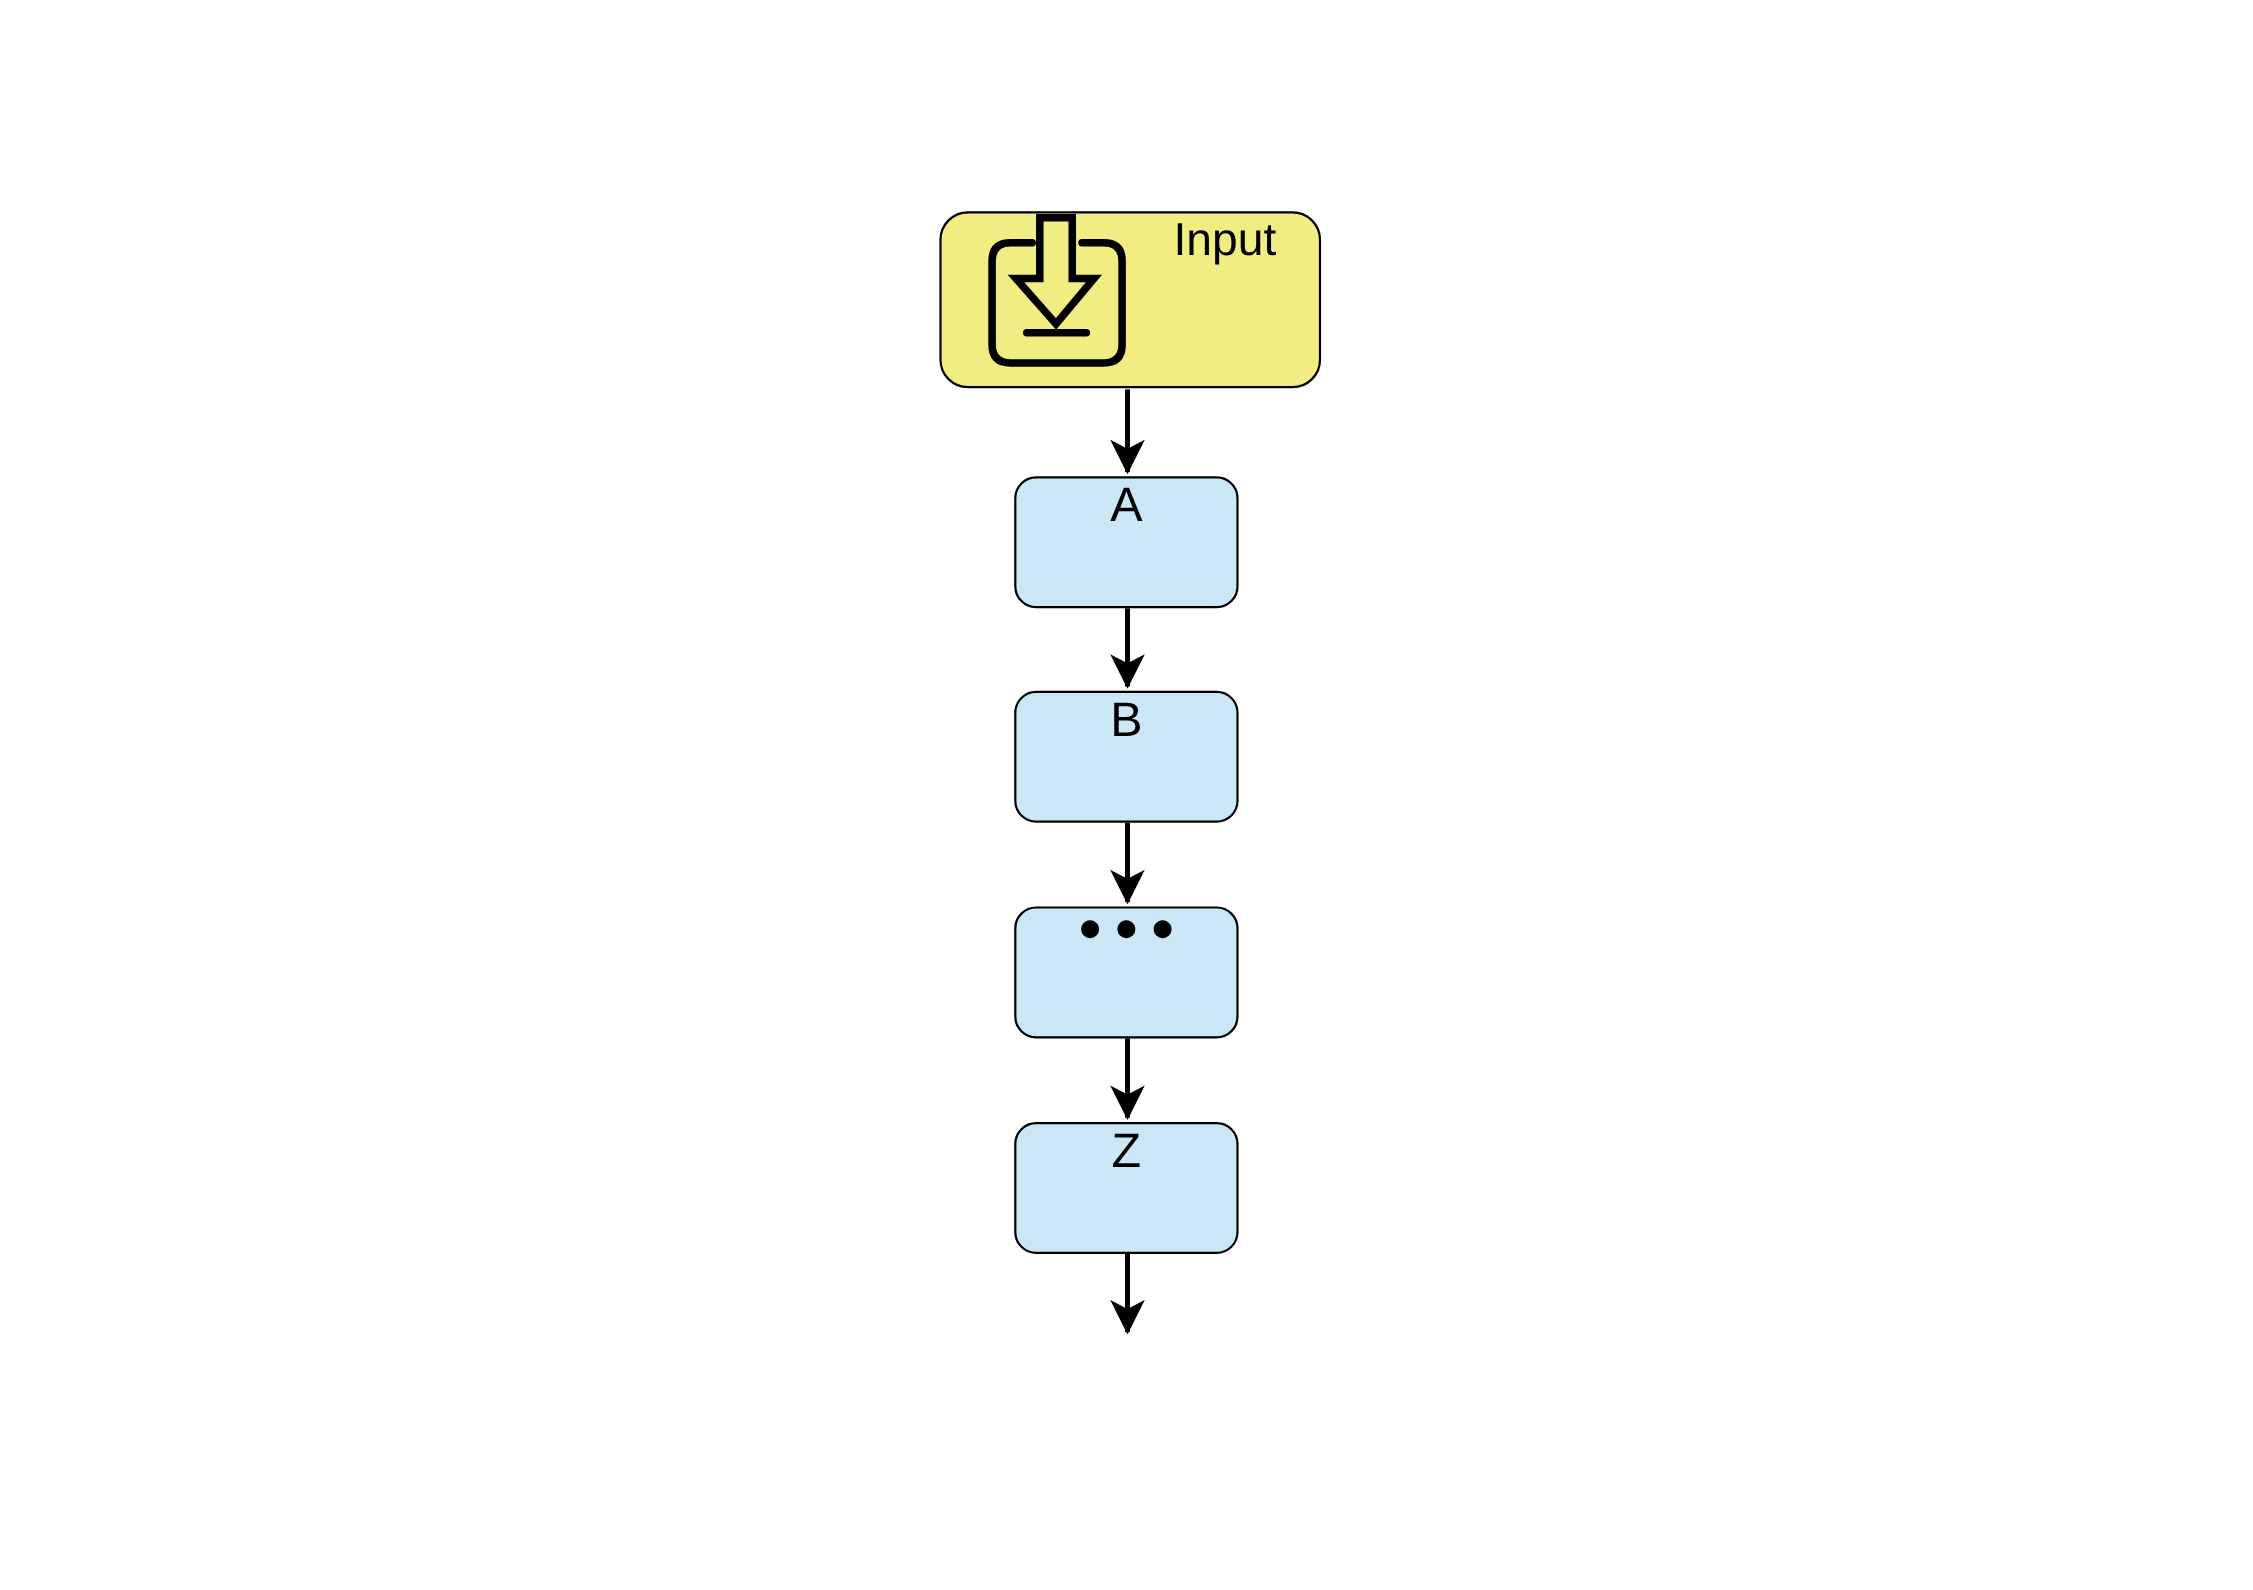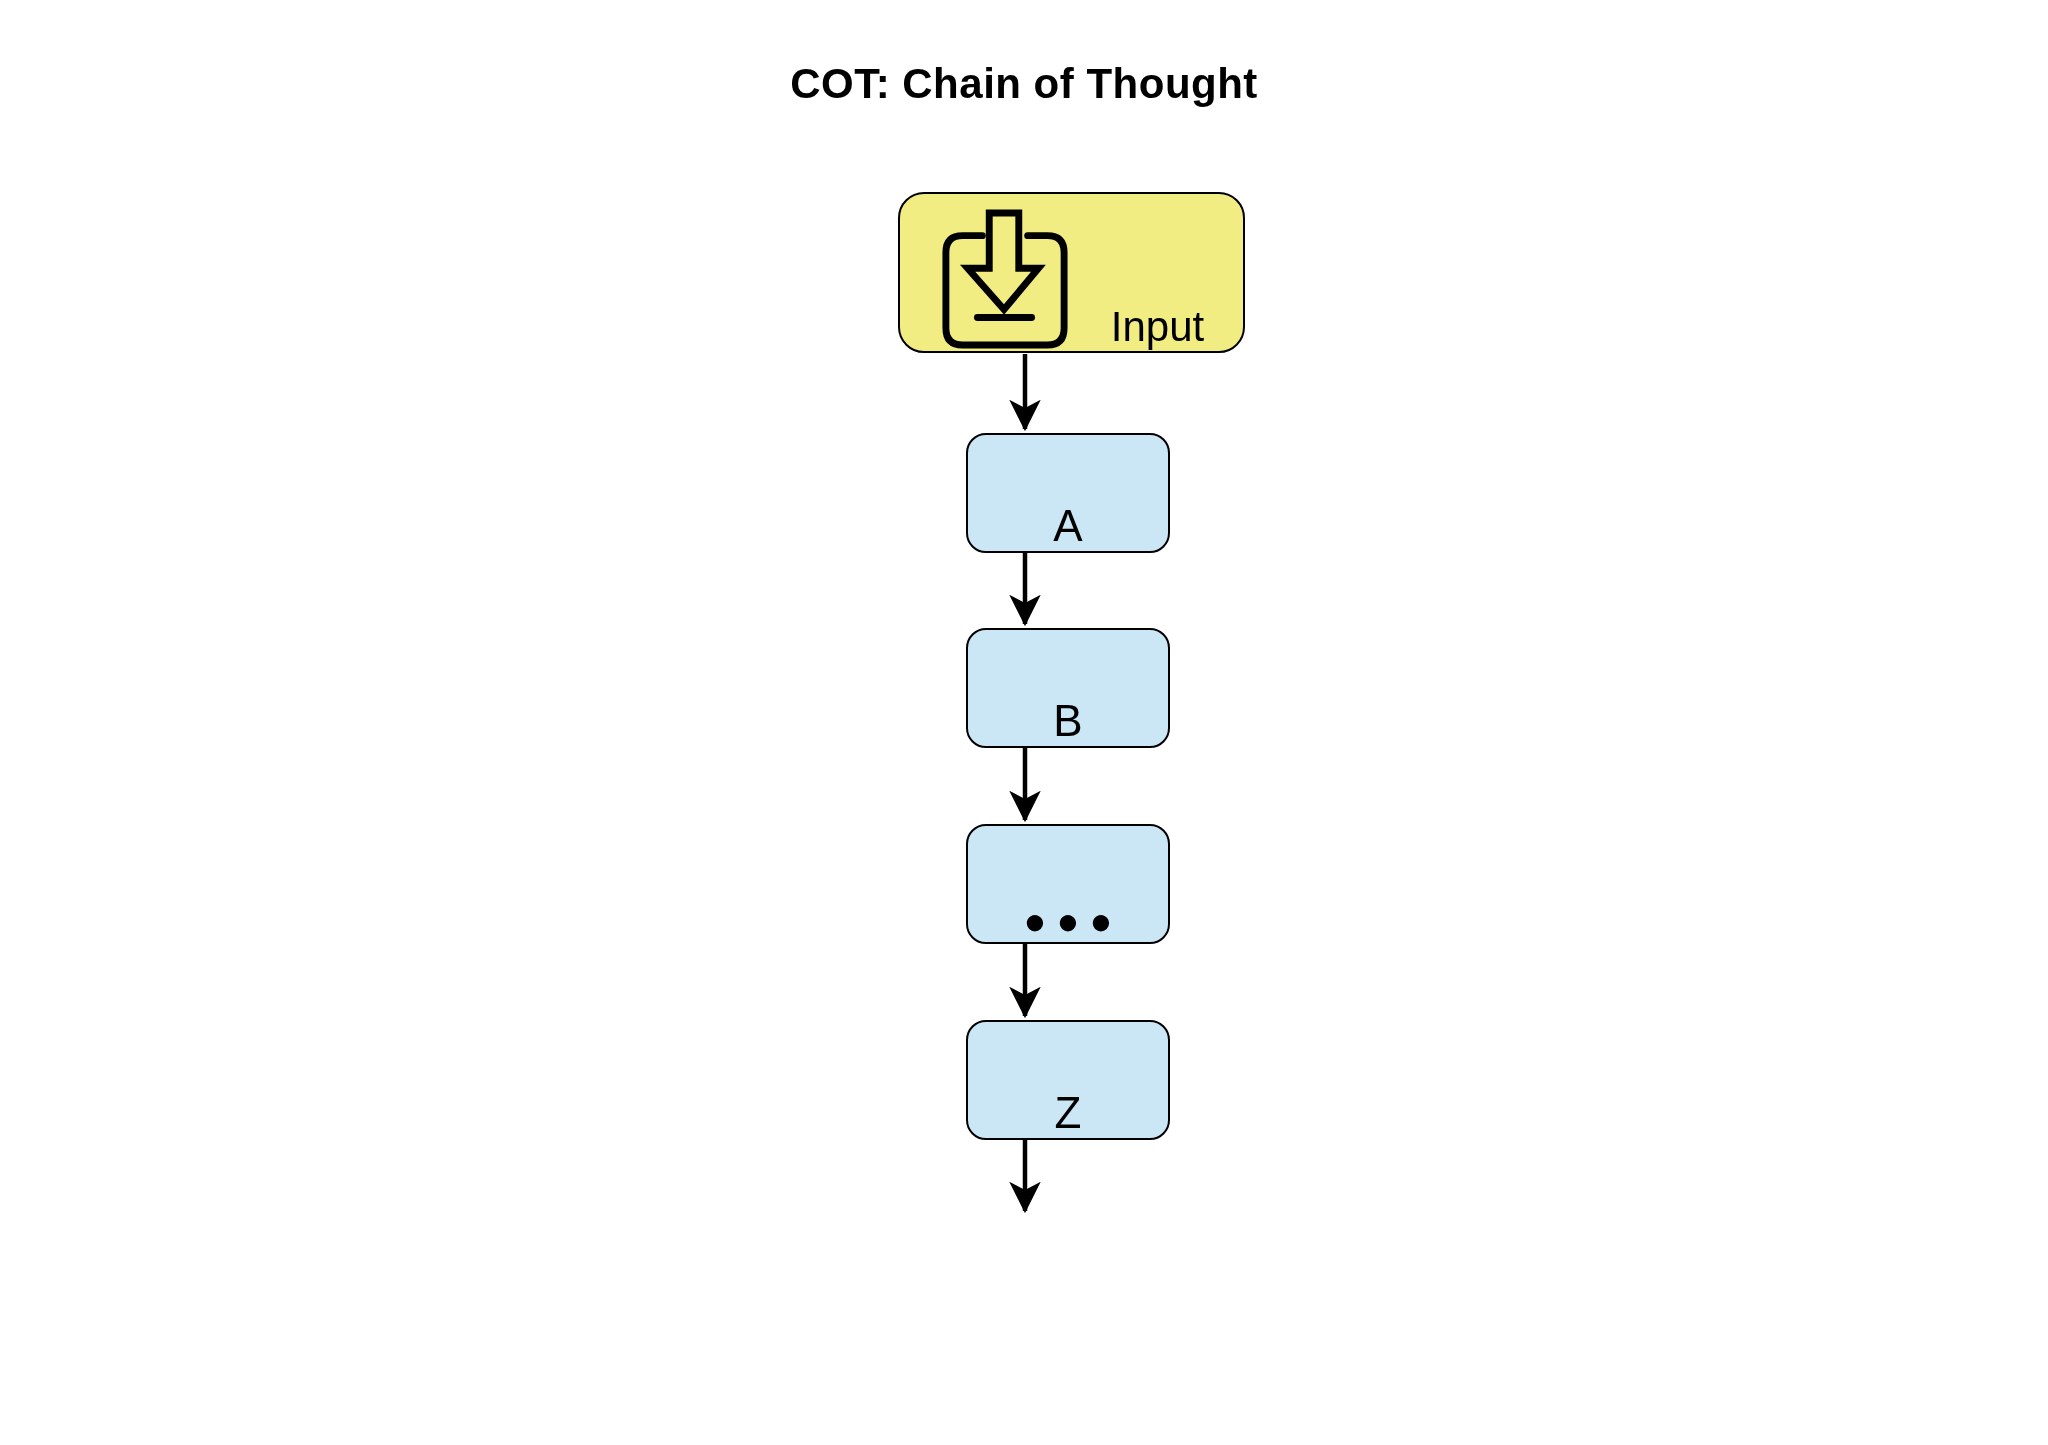--- a/index.html
+++ b/index.html
@@ -35,23 +35,22 @@
     top: 0;
     width: 2048px;
     height: 1445px;
     pointer-events: none;
   }
   .node {
     position: absolute;
     box-sizing: border-box;
     border: 2.5px solid #000000;
     display: flex;
-    align-items: flex-end;
+    align-items: flex-start;
     justify-content: center;
-    margin-left: 44px;
   }
   .node-input {
     left: 854px;
     top: 192px;
     width: 347px;
     height: 161px;
     border-radius: 26px;
     background: #F2ED83;
     gap: 40px;
   }
@@ -95,21 +94,20 @@
   }
   .answer-formula {
     letter-spacing: 1px;
   }
 </style>
 </head>
 <body>
 
 <div class="canvas">
 
-  <div class="diagram-title">COT: Chain of Thought</div>
 
   <svg class="arrows" viewBox="0 0 2048 1445" xmlns="http://www.w3.org/2000/svg">
     <defs>
       <marker id="arrowhead" viewBox="0 0 10 10" refX="9.3" refY="5" markerWidth="7" markerHeight="7" orient="auto-start-reverse">
         <path d="M 0 0 L 10 5 L 0 10 L 2.6 5 Z" fill="#000000"></path>
       </marker>
     </defs>
     <line x1="1025" y1="354" x2="1025" y2="429" stroke="#000000" stroke-width="4.5" marker-end="url(#arrowhead)"></line>
     <line x1="1025" y1="553" x2="1025" y2="624" stroke="#000000" stroke-width="4.5" marker-end="url(#arrowhead)"></line>
     <line x1="1025" y1="748" x2="1025" y2="820" stroke="#000000" stroke-width="4.5" marker-end="url(#arrowhead)"></line>

